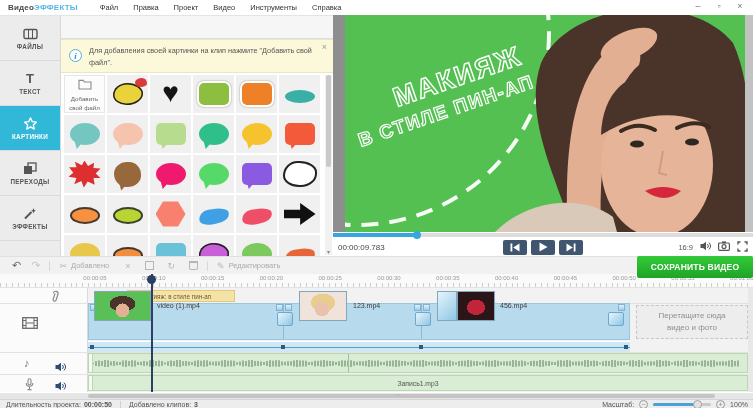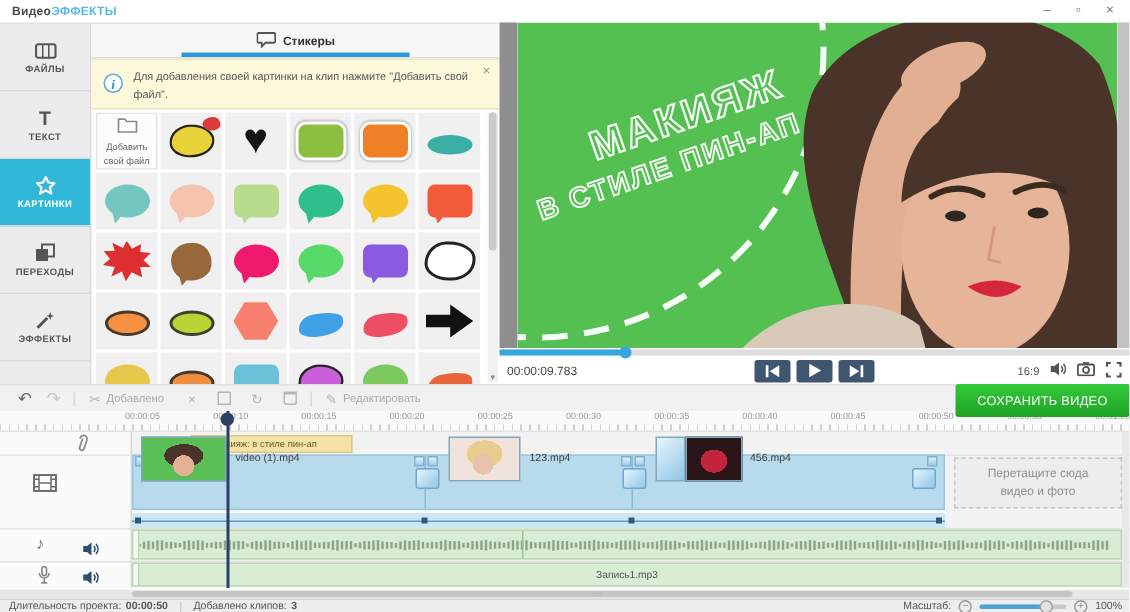--- a/index.html
+++ b/index.html
@@ -69,21 +69,21 @@
   #pv-btns{position:absolute;left:50%;transform:translateX(-50%);display:flex;gap:4px}
   .pbtn{width:24px;height:15px;background:#3f5570;border-radius:2px;display:flex;align-items:center;justify-content:center}
   #pv-right-ic{position:absolute;right:5px;display:flex;align-items:center;gap:7px;font-size:7.5px;color:#555}
   
   #toolbar{position:absolute;left:0;top:256px;width:753px;height:17px;background:#f1f1f1;border-top:1px solid #e0e0e0;border-bottom:1px solid #dfdfdf;box-sizing:content-box;display:flex;align-items:center;font-size:7.5px;color:#ababab}
   #toolbar .tbtn{display:flex;align-items:center;gap:4px}
   #toolbar .g{color:#b5b5b5;font-size:9px}
   .tsep{width:1px;height:10px;background:#d8d8d8;margin:0 9px}
   .crop-ic{width:7px;height:7px;border:1px solid #b5b5b5;display:inline-block}
   .trash-ic{width:7px;height:6px;border:1px solid #b5b5b5;border-top:2px solid #b5b5b5;border-radius:0 0 2px 2px;display:inline-block}
-  #savebtn{position:absolute;left:637px;top:256px;width:116px;height:22px;border:0;background:linear-gradient(#33c93a,#1fa426);color:#fff;font-weight:normal;font-size:8.5px;font-family:"Liberation Sans",sans-serif;border-radius:2px;letter-spacing:.2px;z-index:6}
+  #savebtn{position:absolute;left:637px;top:256px;width:116px;height:22px;border:0;background:linear-gradient(#33c93a,#1fa426);color:#fff;font-weight:bold;font-size:8.5px;font-family:"Liberation Sans",sans-serif;border-radius:2px;letter-spacing:.2px;z-index:6}
   
   #ruler{position:absolute;left:0;top:274px;width:753px;height:14px;background:#fafafa;border-bottom:1px solid #e3e3e3;box-sizing:border-box}
   .rlbl{position:absolute;top:1px;transform:translateX(-50%);font-size:6px;color:#999}
   .tickstrip{position:absolute;left:0;bottom:0;width:753px;height:4px;background:repeating-linear-gradient(90deg,#cfcfcf 0,#cfcfcf 1px,transparent 1px,transparent 5.88px)}
   
   #tracks{position:absolute;left:0;top:288px;width:753px;height:104px;background:#f2f2f2}
   #thead{position:absolute;left:0;top:0;width:88px;height:104px;background:#fbfbfb;border-right:1px solid #d9d9d9;box-sizing:border-box}
   .trow-sep{position:absolute;left:0;width:753px;height:1px;background:#e2e2e2}
   .hic{position:absolute;color:#777}
   
@@ -129,20 +129,28 @@
   .zfill{position:absolute;left:0;top:0;height:3px;width:72%;background:#4aa3d8;border-radius:2px}
   .zknob{position:absolute;left:68%;top:-3px;width:9px;height:9px;border-radius:50%;background:#e2e2e2;border:1px solid #a2a2a2;box-sizing:border-box}
 </style>
 </head>
 <body>
 
 <div id="titlebar">
   <div class="logo">
     <span class="l1">Видео</span><span class="l2">ЭФФЕКТЫ</span>
   </div>
+  <div id="menubar">
+      <span class="menu-item">Файл</span>
+      <span class="menu-item">Правка</span>
+      <span class="menu-item">Проект</span>
+      <span class="menu-item">Видео</span>
+      <span class="menu-item">Инструменты</span>
+      <span class="menu-item">Справка</span>
+    </div>
   <div class="winctl">
     <span>–</span>
     <span>▫</span>
     <span>×</span>
   </div>
 </div>
 
 <div id="main">
   <div id="sidebar">
       <div class="side-item">
@@ -184,26 +192,20 @@
             <line x1="2" y1="11.5" x2="8.5" y2="5" stroke="currentColor" stroke-width="2"></line>
             <path d="M10.5,1 L11.2,3 L13,3.7 L11.2,4.4 L10.5,6.4 L9.8,4.4 L8,3.7 L9.8,3 Z" fill="currentColor"></path>
           </svg>
         </span>
         <span class="slbl">ЭФФЕКТЫ</span>
       </div>
     </div>
 
   <div id="panel">
     <div id="tabs">
-        <div class="tab active">
-          <span><svg width="13" height="11" viewBox="0 0 13 11">
-              <path d="M1.5,1 h10 a1,1 0 0 1 1,1 v4.5 a1,1 0 0 1 -1,1 h-5.5 l-2.5,2.5 v-2.5 h-2 a1,1 0 0 1 -1,-1 v-4.5 a1,1 0 0 1 1,-1 Z" fill="none" stroke="#555" stroke-width="1.2"></path>
-            </svg></span>
-          <span>Стикеры</span>
-        </div>
       </div>
     <div id="infobox">
       <span class="info-i">i</span>
       <div class="info-text">
         <div>Для добавления своей картинки на клип нажмите "Добавить свой файл".</div>
       </div>
       <span class="info-close">×</span>
     </div>
     <div id="grid">
       <div class="cell add">

